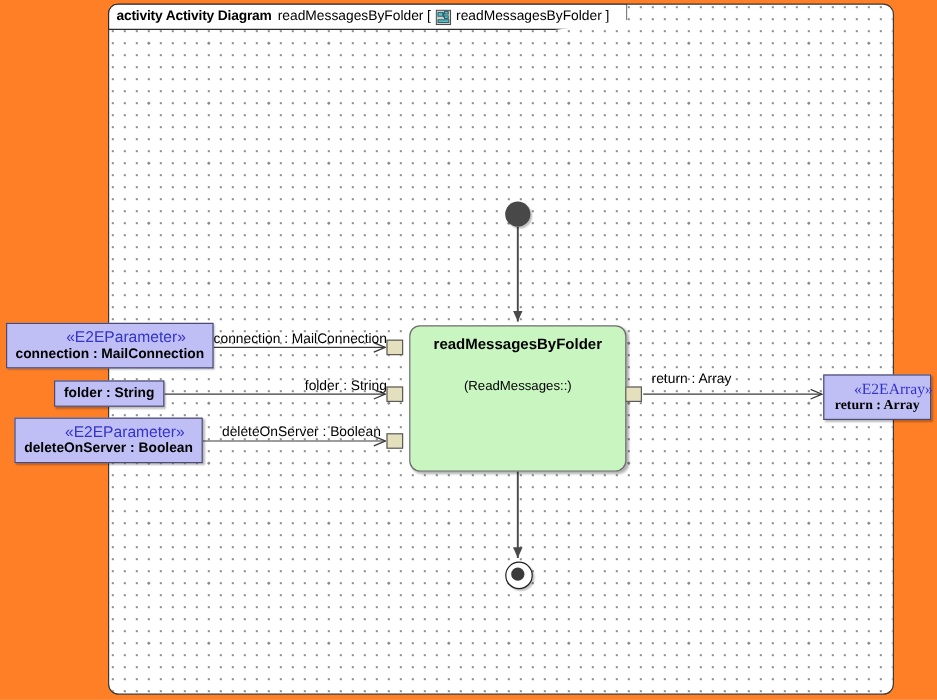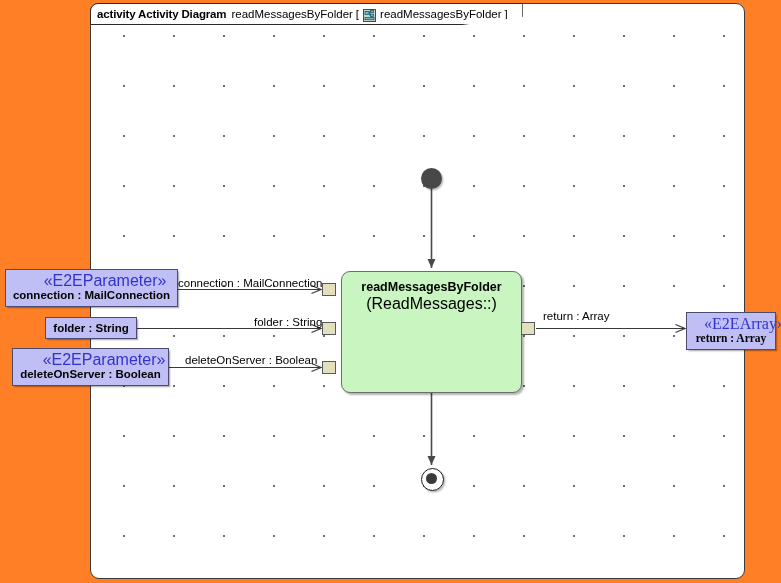--- a/index.html
+++ b/index.html
@@ -117,24 +117,24 @@
     align-items: center;
     padding-top: 8px;
   }
   #activity-node .an-name {
     font-size: 12.5px;
     font-weight: bold;
     color: #000;
     line-height: 15px;
   }
   #activity-node .an-qual {
-    font-size: 16px;
+    font-size: 11px;
     color: #000;
     line-height: 16px;
-    margin-top: 1px;
+    margin-top: 19px;
   }
 
   
   .pin {
     position: absolute;
     width: 14px;
     height: 13px;
     background: #E4E0BE;
     border: 1px solid #5A5A5A;
     box-sizing: border-box;
@@ -150,21 +150,21 @@
     background: #BFBFF5;
     border: 1px solid #4B4B70;
     box-sizing: border-box;
     display: flex;
     flex-direction: column;
     align-items: center;
     justify-content: center;
     box-shadow: 1.5px 1.5px 1.5px rgba(0,0,0,0.28);
   }
   .param-box .stereo {
-    font-size: 16px;
+    font-size: 13px;
     color: #3333CC;
     line-height: 15px;
     margin-left: 27px;
   }
   .param-box .pname {
     font-size: 11.5px;
     font-weight: bold;
     color: #000;
     line-height: 15px;
   }

